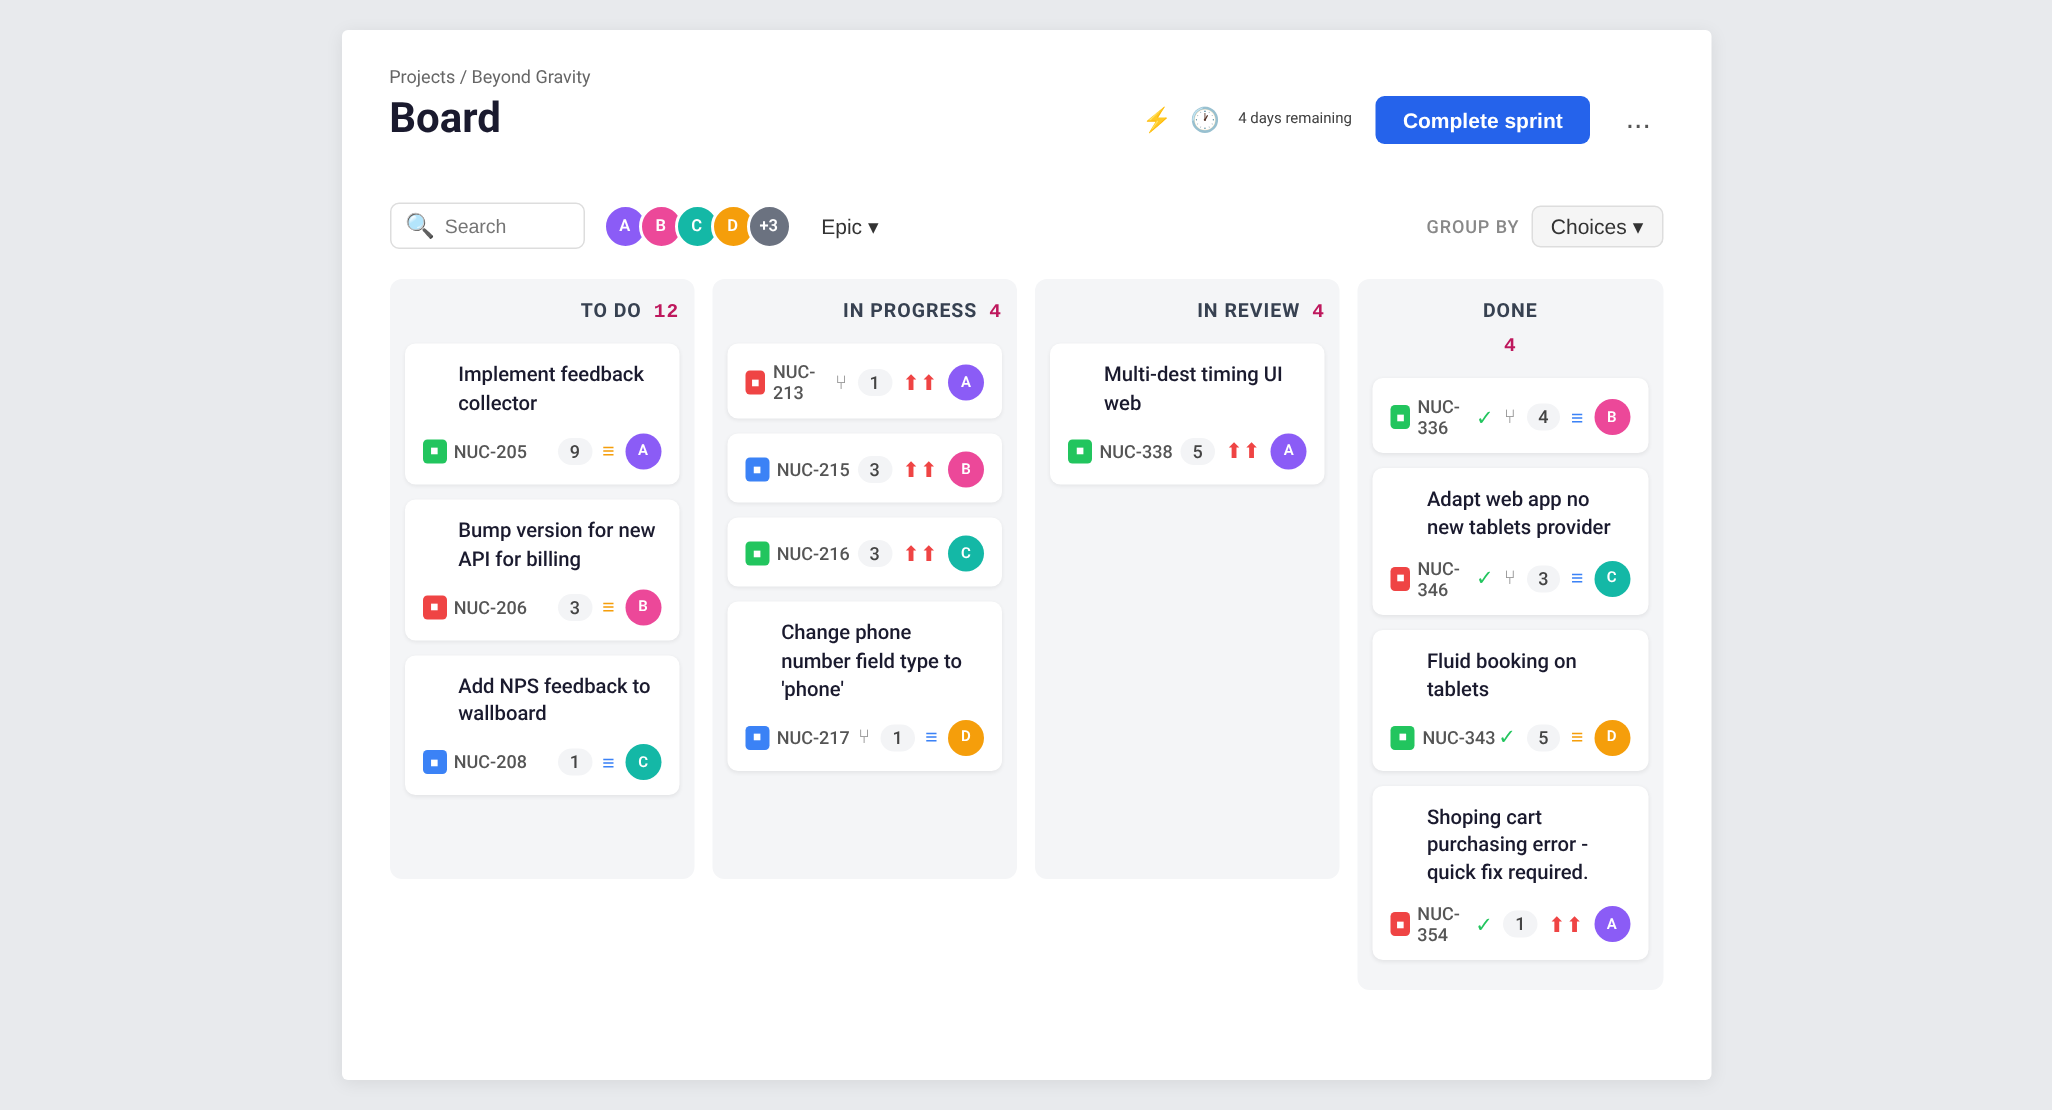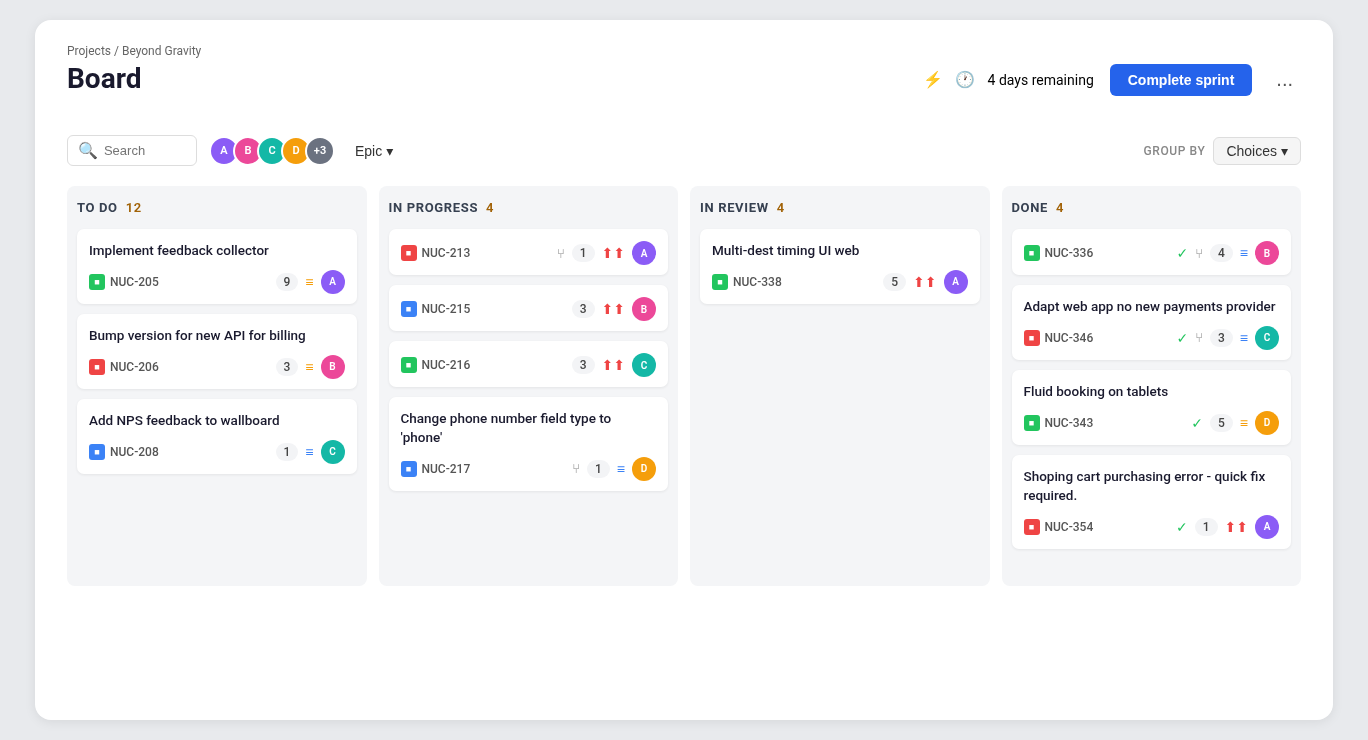--- a/index.html
+++ b/index.html
@@ -7,22 +7,22 @@
       font-family: -apple-system, BlinkMacSystemFont, 'Segoe UI', Roboto, sans-serif;
       background: #e8eaed;
       display: flex;
       justify-content: center;
       align-items: center;
       min-height: 100vh;
       padding: 20px;
     }
     .app-container {
       background: #fff;
-      border-radius: 16px;
-      width: 1298px;
+      border-radius: 4px;
+      width: 913px;
       min-height: 700px;
       padding: 24px 32px;
       box-shadow: 0 2px 12px rgba(0,0,0,0.08);
     }
     .breadcrumb {
       font-size: 12px;
       color: #666;
       margin-bottom: 4px;
     }
     .page-title {
@@ -173,38 +173,41 @@
     }
     .column-header {
       display: flex;
       align-items: center;
       gap: 8px;
       margin-bottom: 14px;
       font-size: 13px;
       font-weight: 700;
       color: #333;
       letter-spacing: 0.05em;
+      justify-content: flex-end;
     }
     .column-count {
-      color: #a16207;
+      color: #be185d;
       font-weight: 600;
+      font-family: Liberation Mono, monospace;
     }
     .card {
       background: #fff;
       border-radius: 7px;
       padding: 12px 12px 10px 12px;
       margin-bottom: 10px;
       box-shadow: 0 1px 3px rgba(0,0,0,0.07);
     }
     .card-title {
       font-size: 13.5px;
       color: #1a1a2e;
       font-weight: 500;
       margin-bottom: 10px;
       line-height: 1.4;
+      margin-left: 24px;
     }
     .card-footer {
       display: flex;
       align-items: center;
       justify-content: space-between;
     }
     .card-id-row {
       display: flex;
       align-items: center;
       gap: 5px;
@@ -252,24 +255,24 @@
       font-size: 10px;
       font-weight: 600;
       color: #fff;
       overflow: hidden;
     }
     .check-icon { color: #22c55e; font-size: 14px; }
     .branch-icon { color: #888; font-size: 13px; }
     .col-todo .column-header { color: #374151; }
     .col-inprogress .column-header { color: #374151; }
     .col-inreview .column-header { color: #374151; }
-    .col-done .column-header { color: #374151; }
+    .col-done .column-header { color: #374151; flex-direction: column; }
     .icon-lightning { font-size: 16px; }
     .icon-clock { font-size: 16px; }
-    .days-remaining { font-size: 14px; color: #000000; }
+    .days-remaining { font-size: 10px; color: #404040; }
   </style>
 </head>
 <body>
 
 <div class="app-container">
 
   <div class="header-title-row">
     <div>
       <div class="breadcrumb">Projects / Beyond Gravity</div>
       <div class="page-title">Board</div>
@@ -464,21 +467,21 @@
         <div class="card-meta">
           <span class="check-icon">✓</span>
           <span class="branch-icon">⑂</span>
           <span class="meta-badge">4</span>
           <span class="priority-low">≡</span>
           <span class="avatar-sm" style="background:#ec4899">B</span>
         </div>
       </div>
     </div>
         <div class="card">
-      <div class="card-title">Adapt web app no new payments provider</div>
+      <div class="card-title">Adapt web app no new tablets provider</div>
       <div class="card-footer">
         <div class="card-id-row">
           <span class="card-tag" style="background:#ef4444">■</span>
           <span class="card-id">NUC-346</span>
         </div>
         <div class="card-meta">
           <span class="check-icon">✓</span>
           <span class="branch-icon">⑂</span>
           <span class="meta-badge">3</span>
           <span class="priority-low">≡</span>

